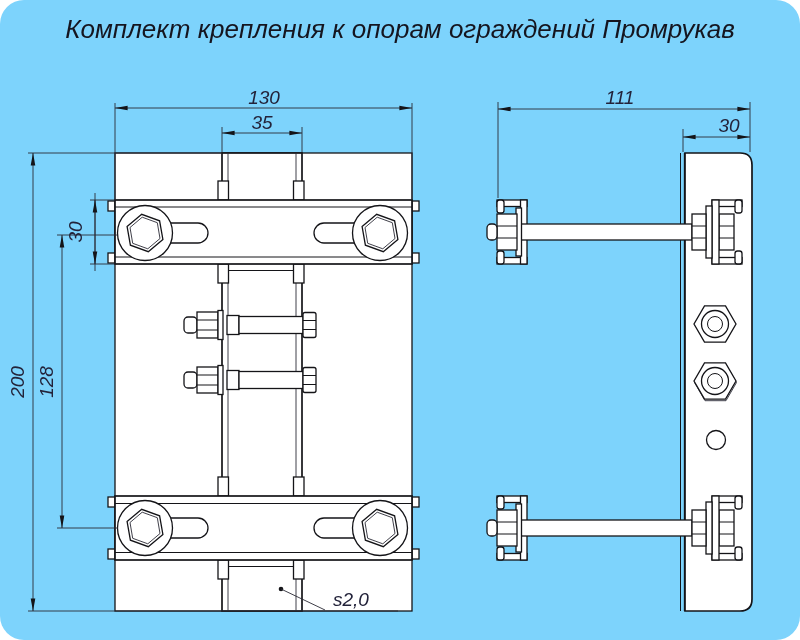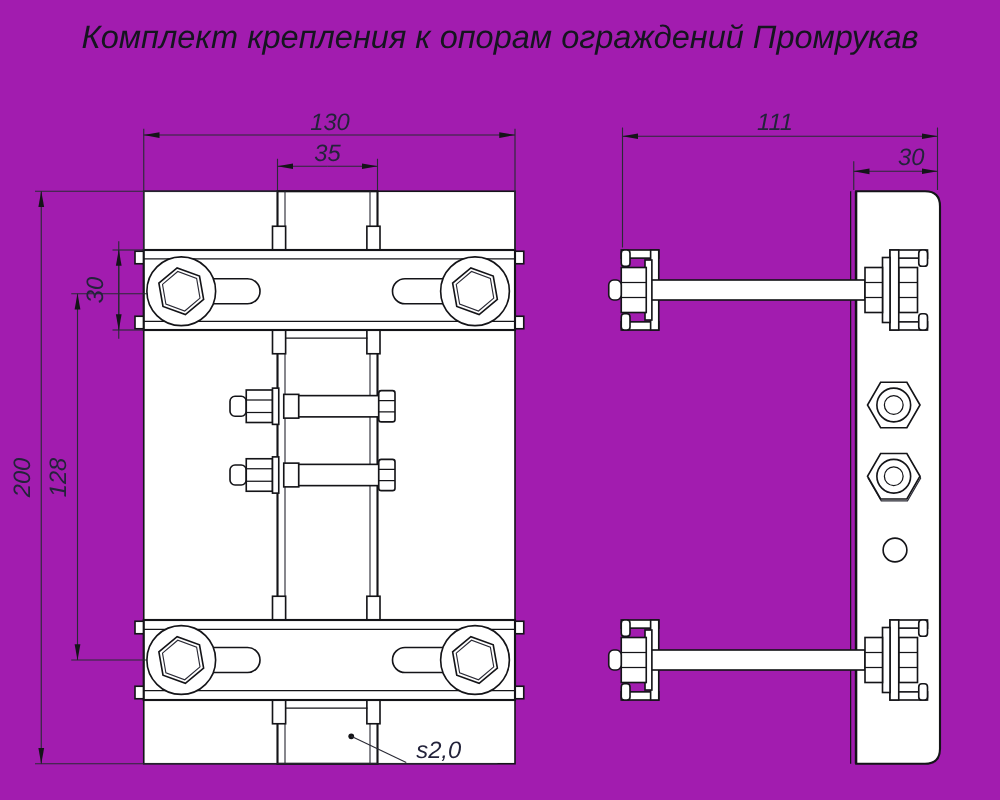--- a/index.html
+++ b/index.html
@@ -1,17 +1,17 @@
 <!DOCTYPE html>
 <html><head>
 <meta charset="utf-8">
 <style>
   html,body{margin:0;padding:0;background:#ffffff;}
-  .sheet{position:relative;width:800px;height:640px;background:#a21caf;overflow:hidden;
-         font-family:"Liberation Sans",sans-serif;}
+  .sheet{position:relative;width:800px;height:640px;background:#7dd3fc;overflow:hidden;
+         font-family:"Liberation Sans",sans-serif;border-radius:24px;}
   svg{display:block;}
   .dim-text{font-family:"Liberation Sans",sans-serif;font-style:italic;font-size:19px;fill:#23233a;}
   .title-text{font-family:"Liberation Sans",sans-serif;font-style:italic;font-size:26px;fill:#15151f;}
   .thickf{stroke:#141418;stroke-width:1.7;fill:#ffffff;}
   .med{stroke:#141418;stroke-width:1.3;fill:none;}
   .medf{stroke:#141418;stroke-width:1.3;fill:#ffffff;}
   .thin{stroke:#2a2a35;stroke-width:0.9;fill:none;}
   .thinb{stroke:#141418;stroke-width:1.0;fill:none;}
 </style>
 </head>

